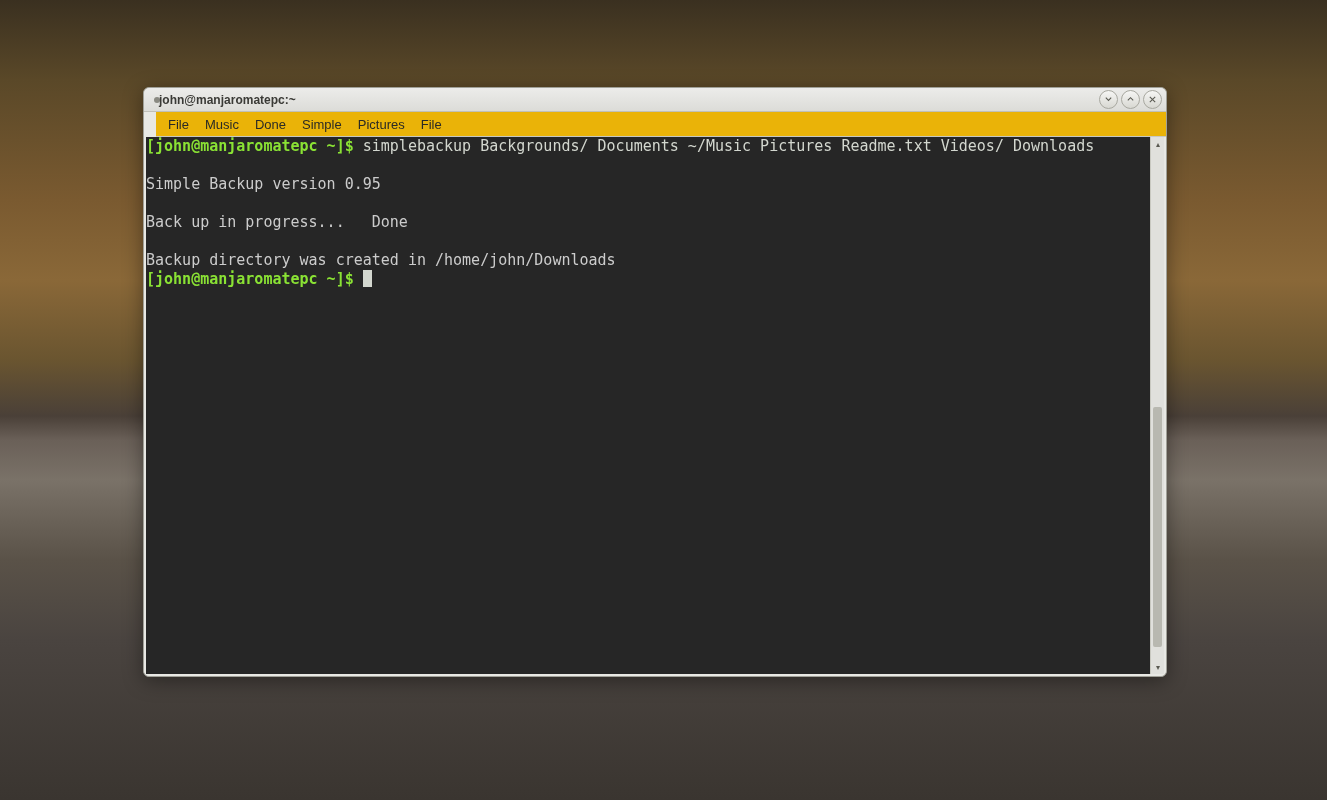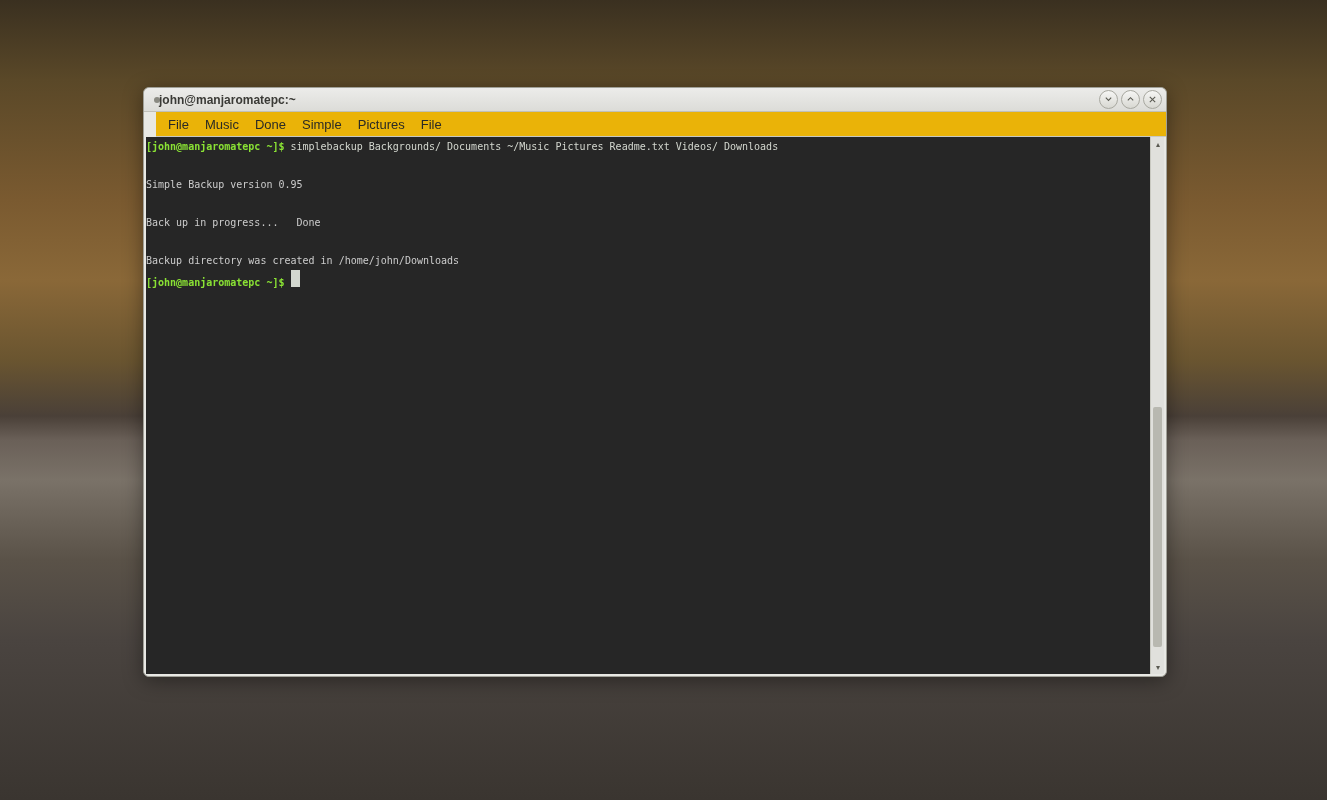--- a/index.html
+++ b/index.html
@@ -114,21 +114,21 @@
     display: flex;
     background: #e8e8e4;
     padding: 0 2px 2px 2px;
     border-radius: 0 0 6px 6px;
   }
   
   .terminal-body {
     flex: 1;
     background: #262626;
     font-family: "DejaVu Sans Mono", "Liberation Mono", monospace;
-    font-size: 10px;
+    font-size: 15px;
     line-height: 19px;
     color: #cccccc;
     padding: 0;
     overflow: hidden;
     white-space: pre;
   }
   
   .scrollbar {
     width: 14px;
     background: #e0e0dc;

